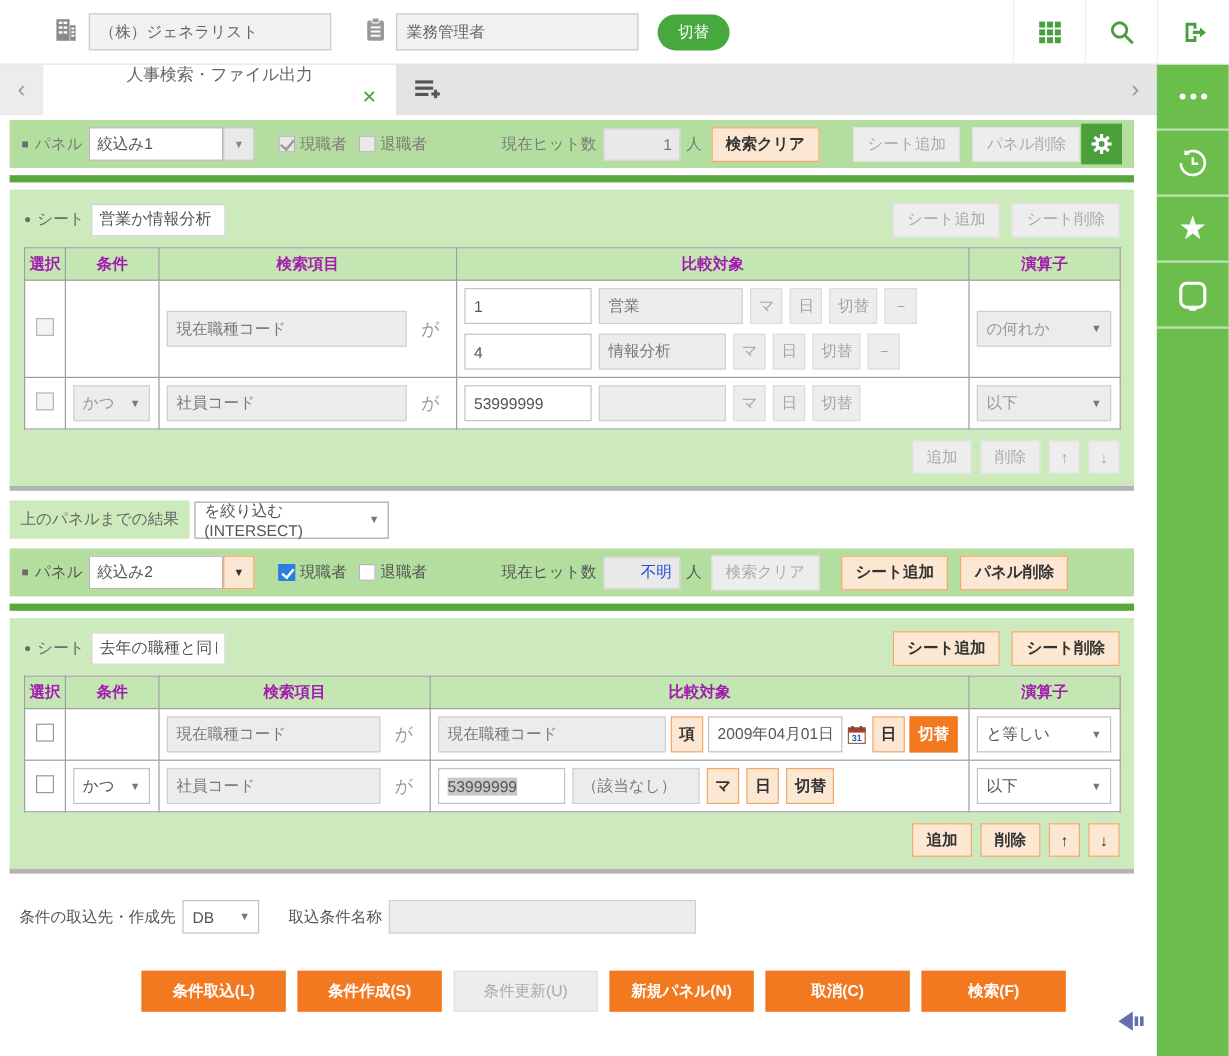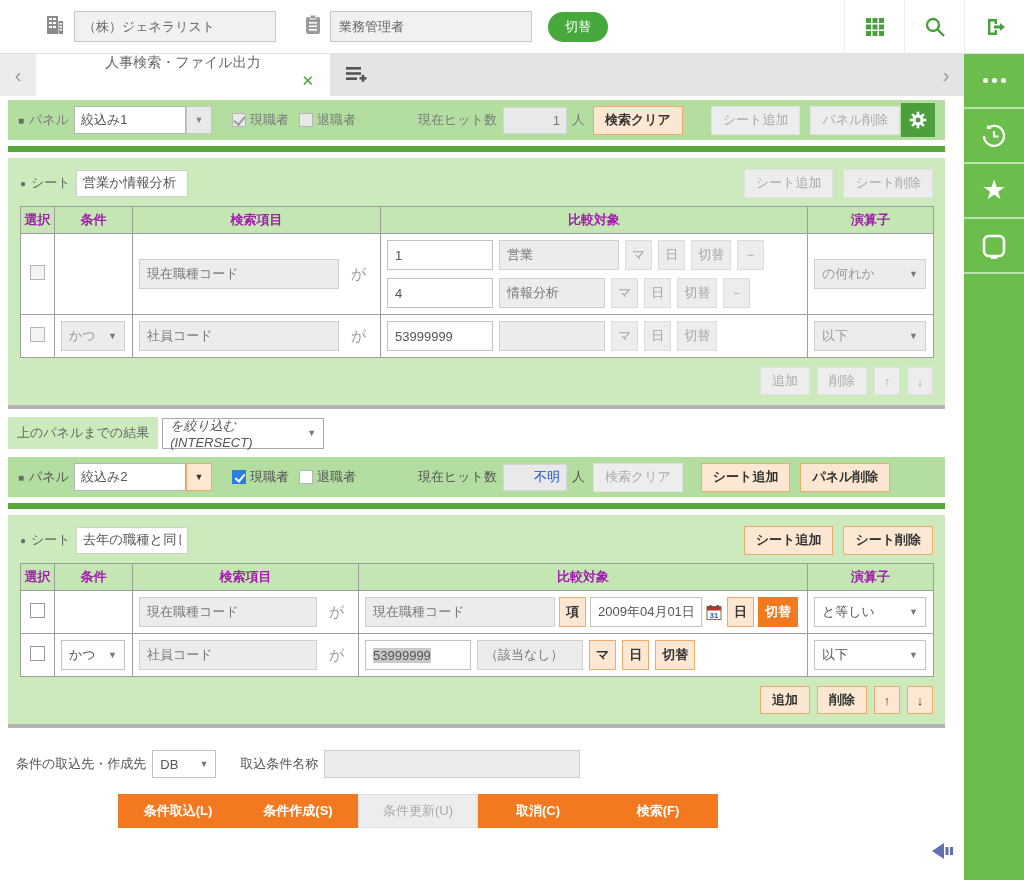--- a/index.html
+++ b/index.html
@@ -73,27 +73,27 @@
   .dd { height:30px; border:1px solid #c2c2c2; background:#fff; color:#555; display:inline-flex; align-items:center; padding:0 7px; cursor:pointer; }
   .dd .arr { margin-left:auto; font-size:9px; color:#777; padding-left:6px; }
   .dd.dis { background:#ececec; border-color:#d0d0d0; color:#999; cursor:default; }
   .sheet-foot { display:flex; justify-content:flex-end; align-items:center; gap:7px; padding:9px 0 10px 0; }
   .sheet-foot .btn { height:28px; }
   .arrbtn { width:26px; }
   .sel { background:#c8c8c8; }
   
   .combine { display:flex; align-items:center; margin:8px 0; }
   .combine .lab { background:#cdeabd; color:#666; padding:7px 9px; }
-  .combine .dd { width:162px; height:31px; margin-left:4px; border-color:#a8a8a8;font-style:italic; }
+  .combine .dd { width:162px; height:31px; margin-left:4px; border-color:#a8a8a8; }
   
   .bottom-form { display:flex; align-items:center; margin-top:22px; padding-left:8px; color:#555; }
   .bottom-form .dd { width:64px; height:28px; margin-left:6px; }
   .bottom-form .lbl2 { margin-left:24px; }
   .nameinput { width:256px; height:28px; background:#ececec; border:1px solid #d0d0d0; margin-left:6px; }
-  .actions { display:flex; gap:0; margin-top:16px; padding-left:110px; }
+  .actions { display:flex; gap:10px; margin-top:31px; padding-left:110px; }
   .actions .btn { width:120px; height:34px; font-size:13px; }
   .collapse-arrow { position:absolute; left:930px; top:840px; cursor:pointer; }
 </style>
 </head>
 <body>
 
 <div class="topbar">
   <span class="ico">
     <svg width="22" height="22" viewBox="0 0 22 22">
         <g fill="#8a8a8a">
@@ -486,20 +486,21 @@
         <span class="arr">▼</span>
     </span>
     <span class="lbl2">取込条件名称</span>
     <input class="nameinput" value="" style="">
   </div>
 
   <div class="actions">
     <button class="btn orange">条件取込(L)</button>
     <button class="btn orange">条件作成(S)</button>
     <button class="btn disabled">条件更新(U)</button>
+    <button class="btn orange">新規パネル(N)</button>
     <button class="btn orange">取消(C)</button>
     <button class="btn orange">検索(F)</button>
   </div>
 </div>
 
 <div class="collapse-arrow">
   <svg width="28" height="22" viewBox="0 0 28 22">
       <g fill="#646fae">
         <polygon points="2,11 14,3 14,19"></polygon>
         <rect x="15.5" y="7" width="3" height="8"></rect>

